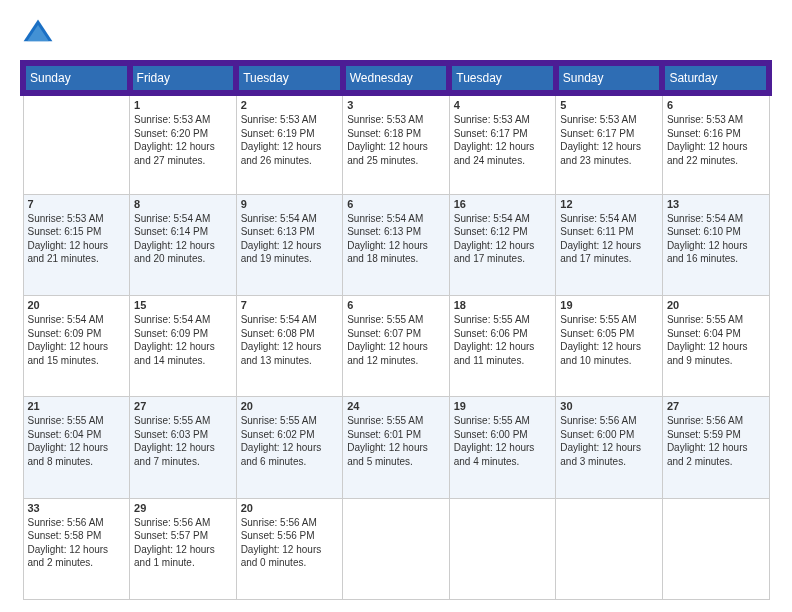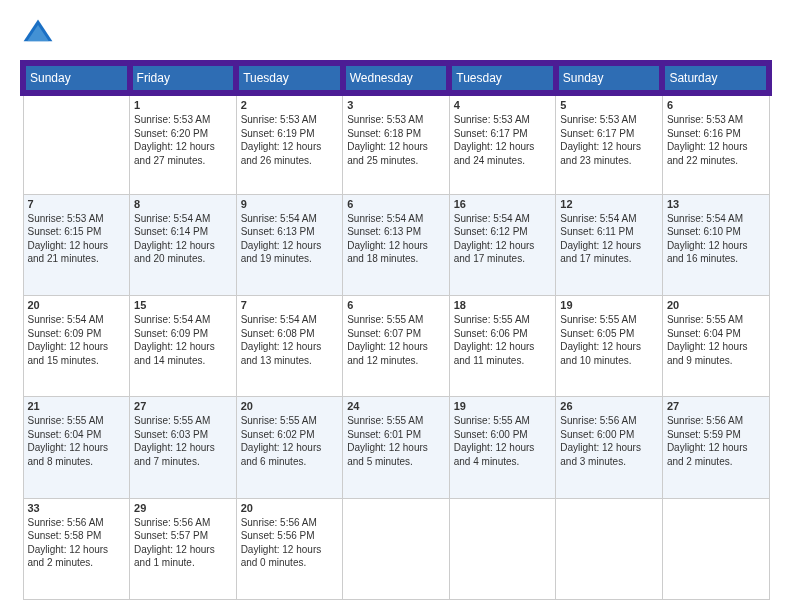--- a/index.html
+++ b/index.html
@@ -315,21 +315,21 @@
 and 5 minutes.</div>
           </td>
           <td class="stripe-even">
             <span class="day-num">19</span>
             <div class="cell-info" style="white-space: pre-line;">Sunrise: 5:55 AM
 Sunset: 6:00 PM
 Daylight: 12 hours
 and 4 minutes.</div>
           </td>
           <td class="stripe-even">
-            <span class="day-num">26</span>
+            <span class="day-num">30</span>
             <div class="cell-info" style="white-space: pre-line;">Sunrise: 5:56 AM
 Sunset: 6:00 PM
 Daylight: 12 hours
 and 3 minutes.</div>
           </td>
           <td class="stripe-even">
             <span class="day-num">27</span>
             <div class="cell-info" style="white-space: pre-line;">Sunrise: 5:56 AM
 Sunset: 5:59 PM
 Daylight: 12 hours

